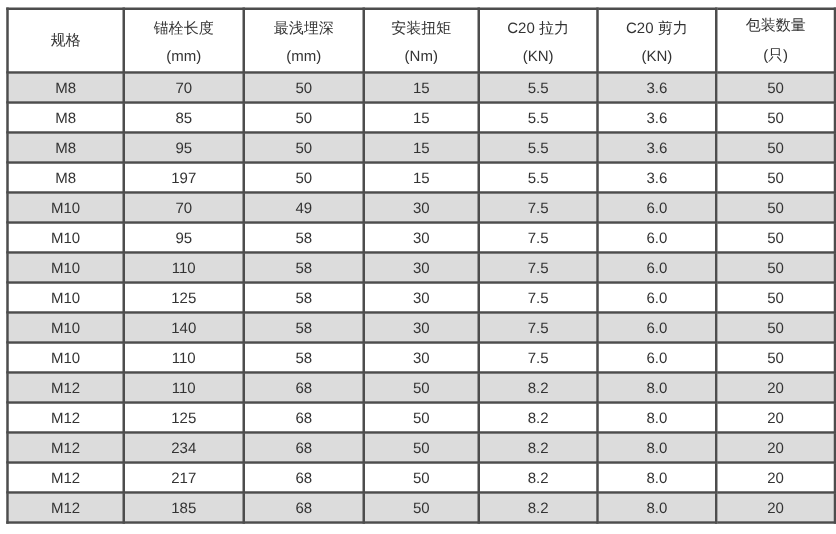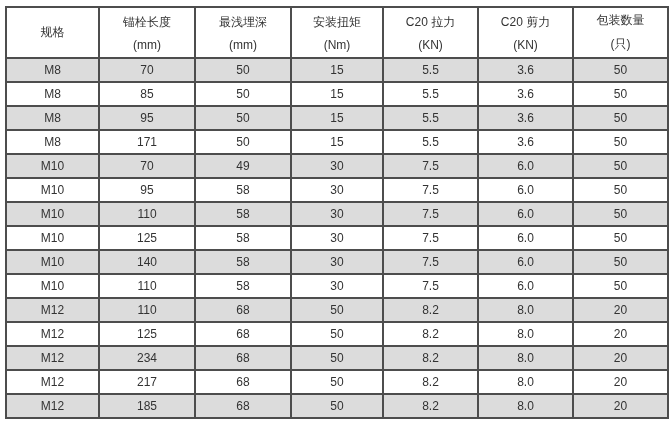--- a/index.html
+++ b/index.html
@@ -130,21 +130,21 @@
     <td>M8</td>
     <td>95</td>
     <td>50</td>
     <td>15</td>
     <td>5.5</td>
     <td>3.6</td>
     <td>50</td>
   </tr>
       <tr>
     <td>M8</td>
-    <td>171</td>
+    <td>197</td>
     <td>50</td>
     <td>15</td>
     <td>5.5</td>
     <td>3.6</td>
     <td>50</td>
   </tr>
       <tr class="alt">
     <td>M10</td>
     <td>70</td>
     <td>49</td>

